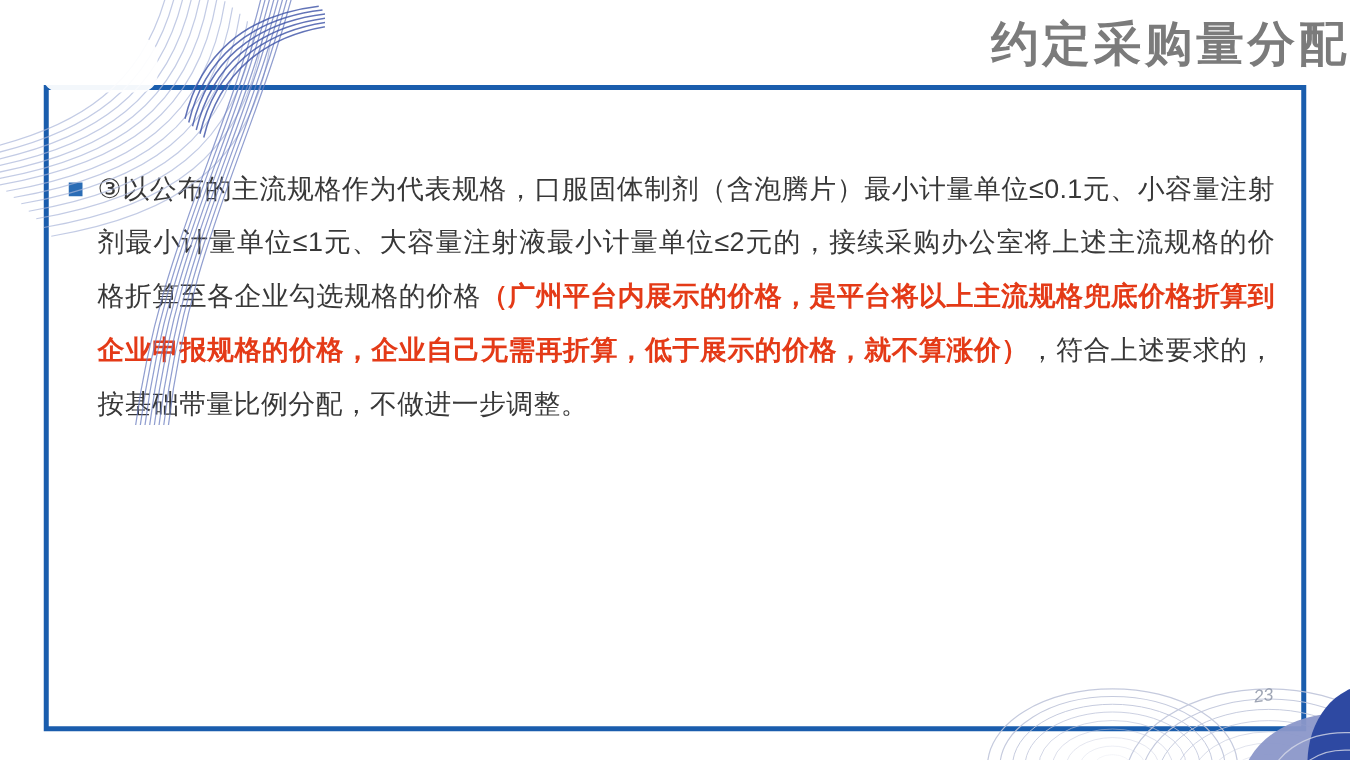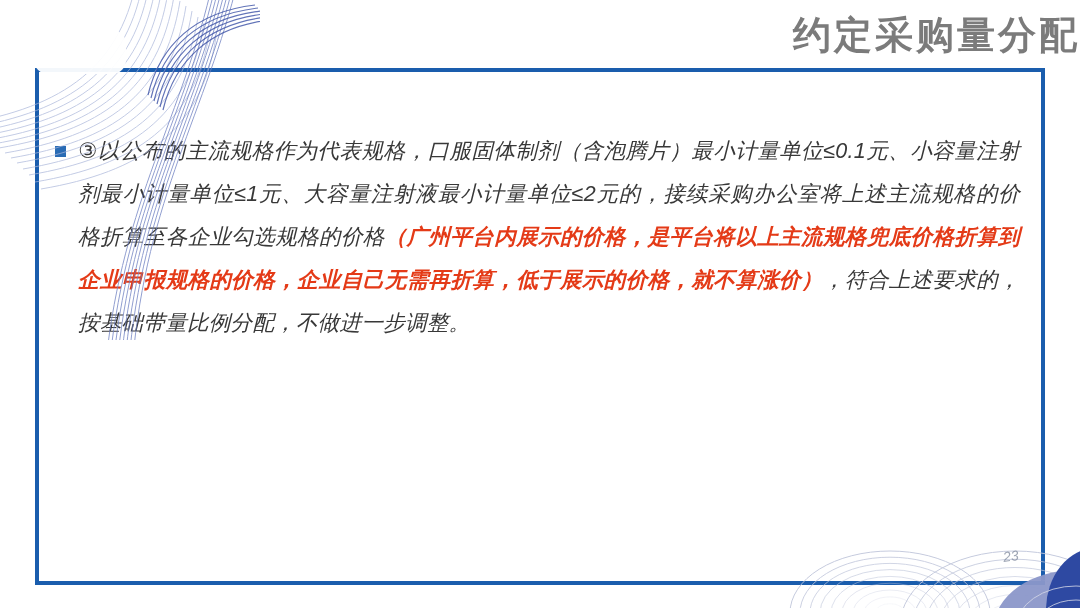--- a/index.html
+++ b/index.html
@@ -18,21 +18,20 @@
   }
   .content-box{
     position:absolute;left:35px;top:68px;width:1010px;height:517px;
     box-sizing:border-box;background:#ffffff;
     border:4px solid var(--accent-blue,#1a5dad);
     z-index:1;
   }
   .bullet-list{
     box-sizing:border-box;width:100%;height:100%;
     padding:58px 21px 16px 16px;
-    font-style:italic;
   }
   .bullet-row{display:flex;align-items:flex-start;}
   .bullet-row + .bullet-row{margin-top:12px;}
   .bullet-marker{
     flex:0 0 11px;width:11px;height:11px;margin:16px 12px 0 0;
     background:var(--bullet-blue,#2a6cb5);
   }
   .bullet-text{
     flex:1;font-size:21.5px;line-height:43px;
     color:var(--text-black,#383838);

